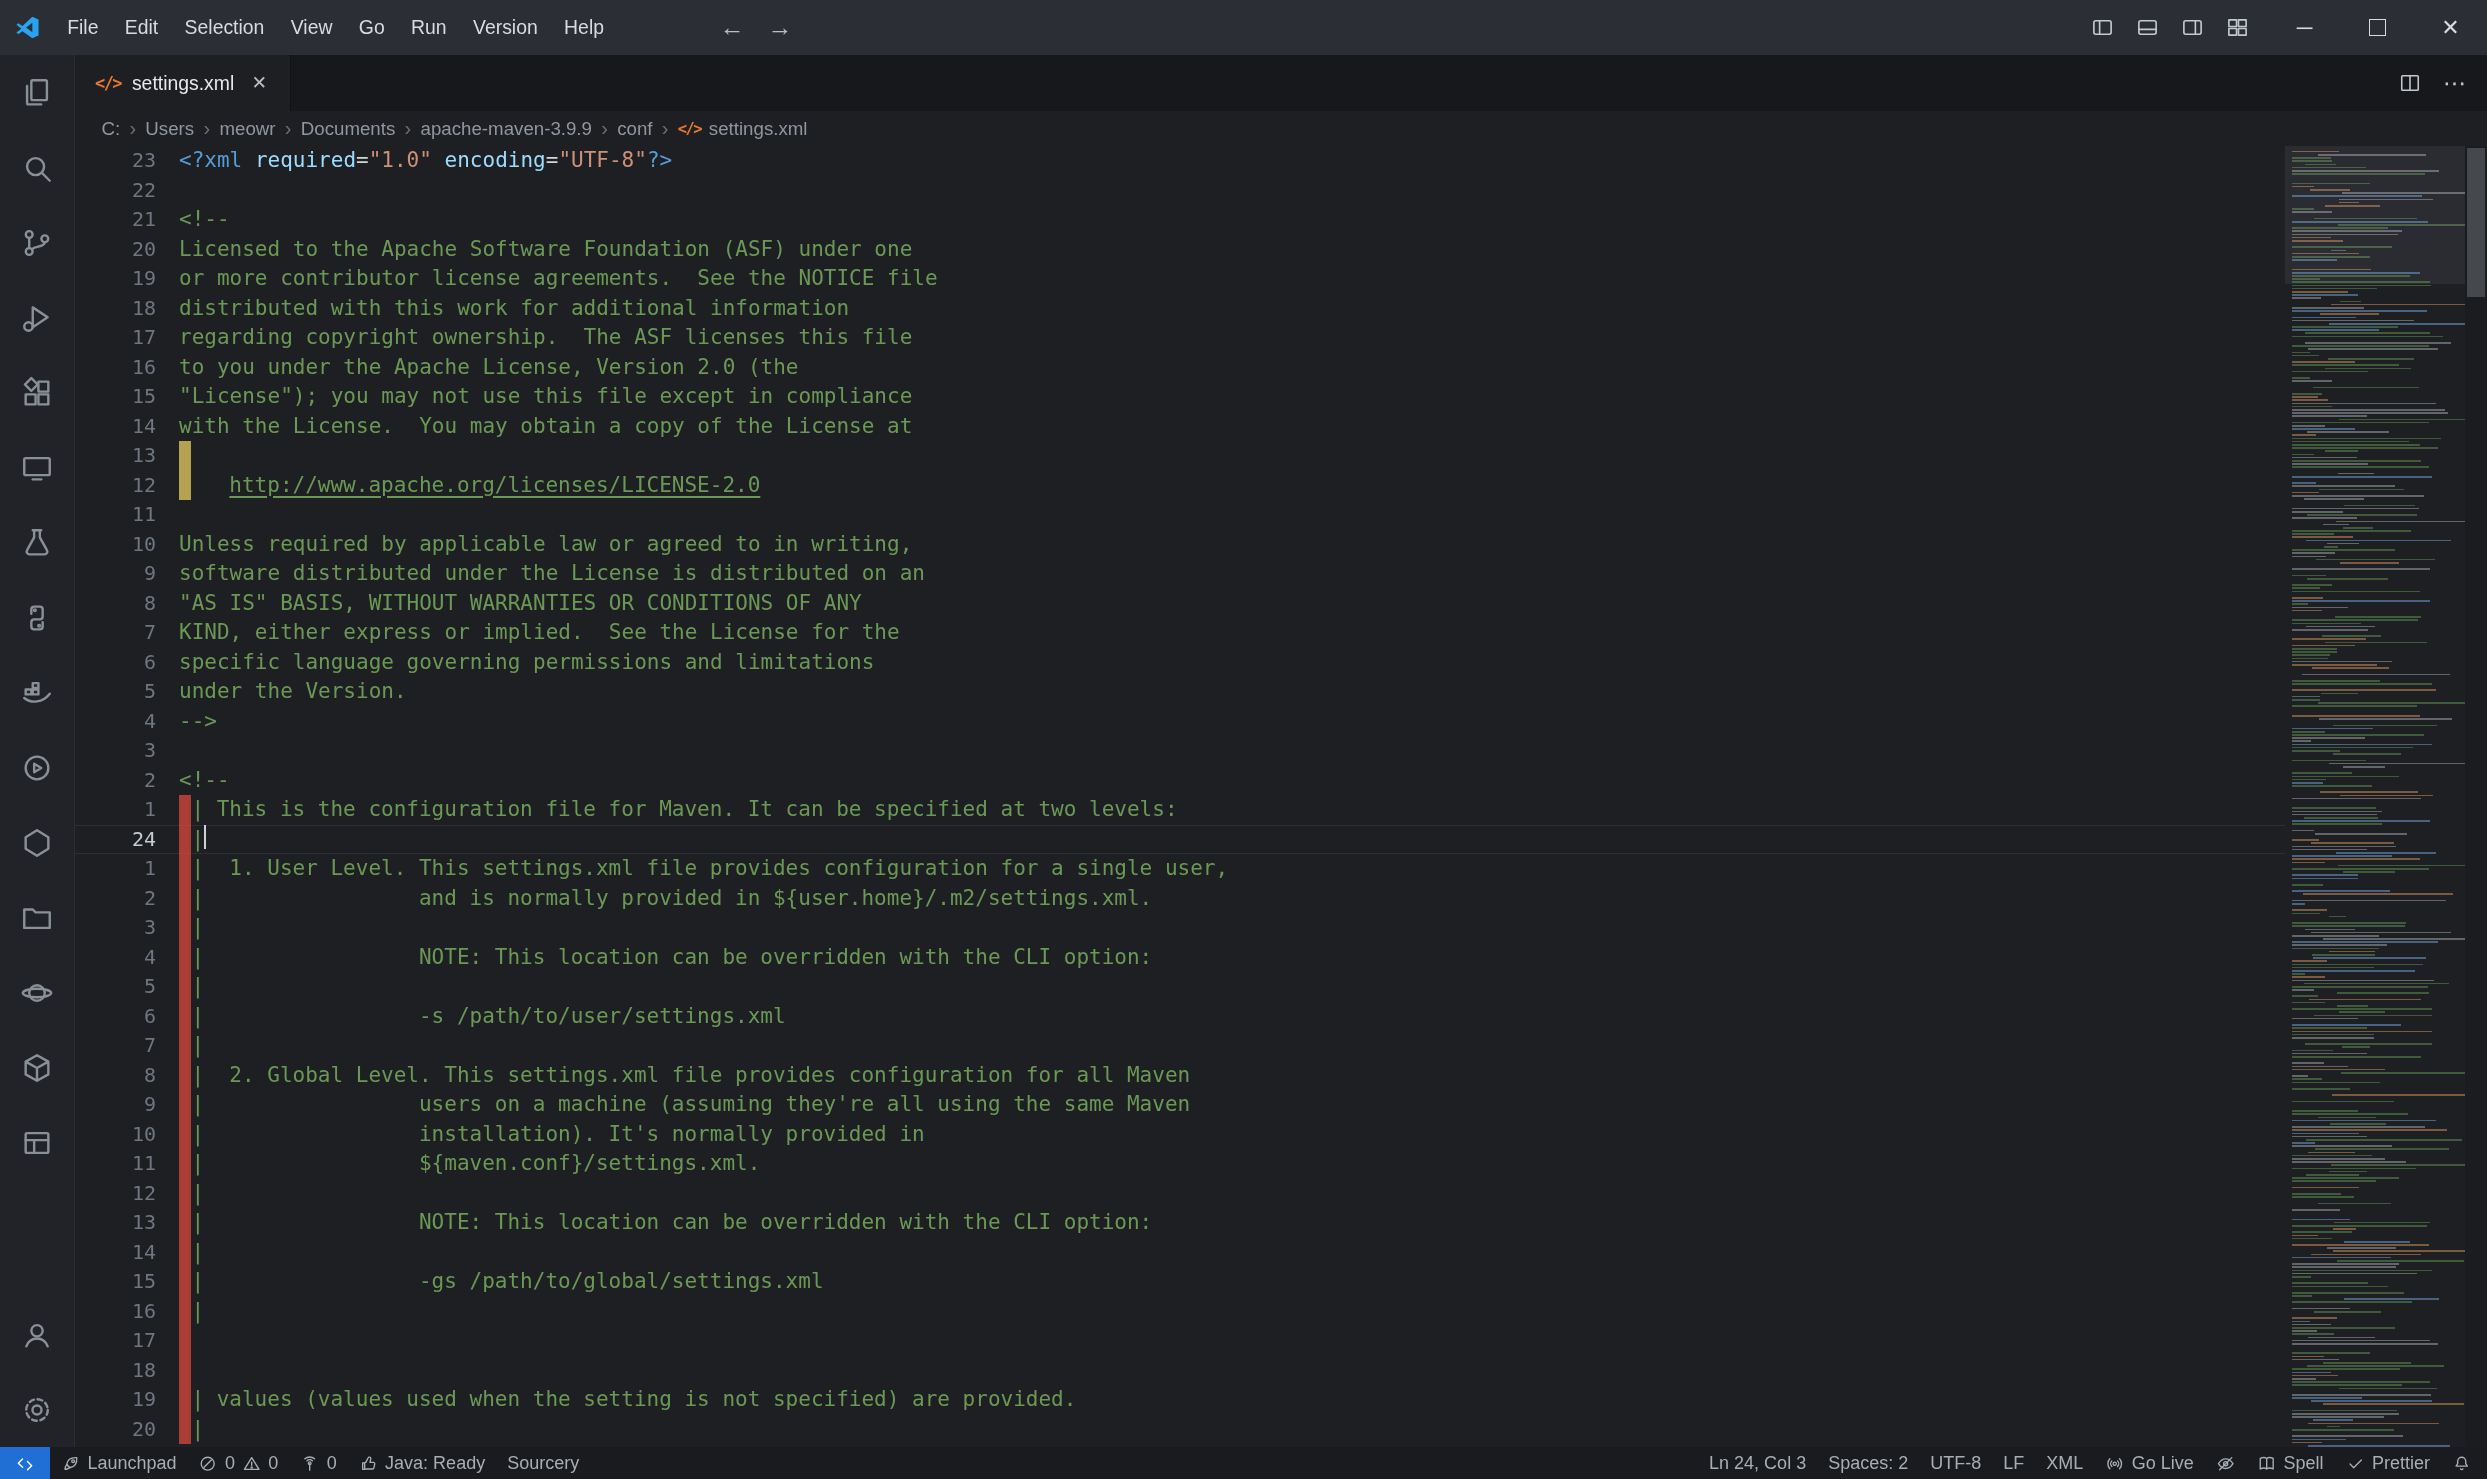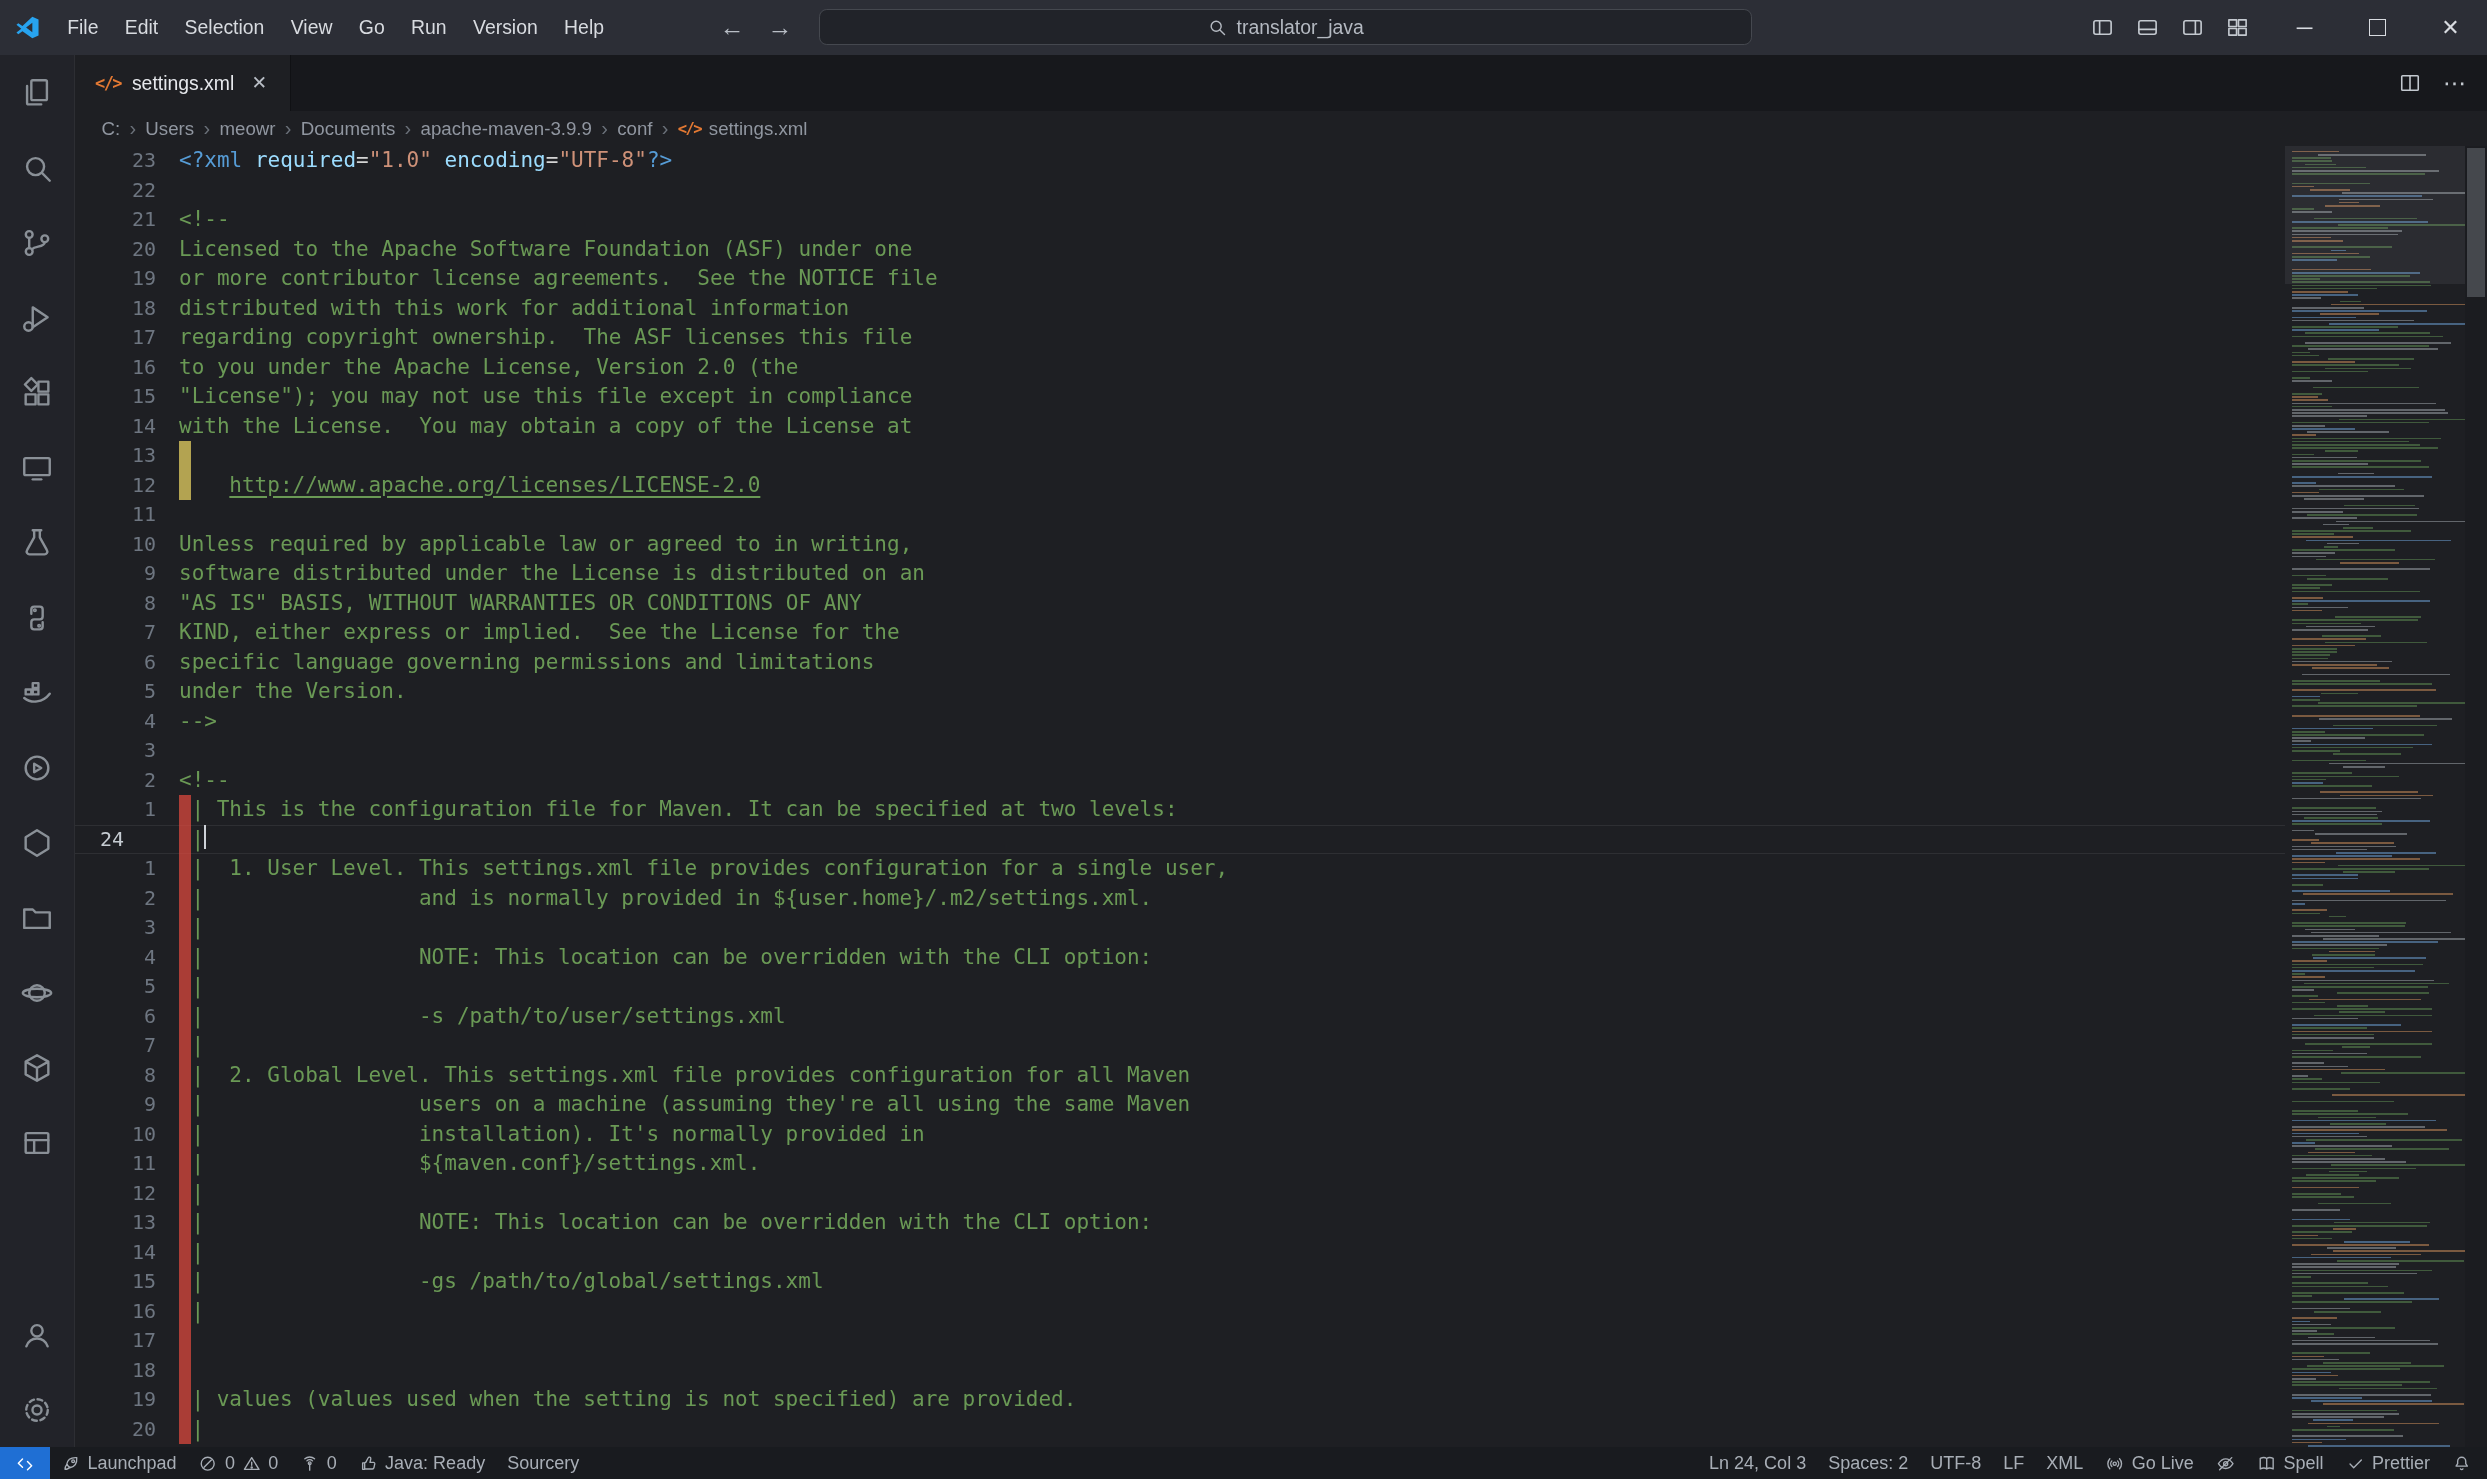--- a/index.html
+++ b/index.html
@@ -51,21 +51,21 @@
   .bc-sep { margin:0 9.3px; color:#6b717a; font-size:20px; }
   #breadcrumbs .file-icon { margin-right:7.8px; font-size:15.5px; }
 
   
   #editor { flex:1; display:flex; min-height:0; position:relative; background:#1e1f23; }
   #editor-lines { flex:1; overflow:hidden; }
   .line { display:flex; height:29.5px; line-height:29.5px; white-space:pre;
           font-family:"DejaVu Sans Mono","Liberation Mono",monospace; font-size:21px; }
   .line.cur { box-shadow: inset 0 0.8px 0 rgba(255,255,255,0.10), inset 0 -0.8px 0 rgba(255,255,255,0.10); }
   .ln { flex:none; width:104px; text-align:right; padding-right:23px; color:#6e7681; font-size:20px; }
-  .line.cur .ln { text-align:left; padding-left:25px; color:#c6ccd2; }
+  .line.cur .ln { text-align:right; padding-left:25px; color:#c6ccd2; }
   .lc { flex:1; min-width:0; overflow:hidden; }
   .mark { display:inline-block; width:12.4px; height:29.5px; vertical-align:top; }
   .mark.red { background:rgba(224,73,62,0.72); }
   .mark.yellow { background:rgba(216,196,92,0.80); }
   .cursor { display:inline-block; width:2.3px; height:24px; background:#ced2d8; vertical-align:-3.9px; }
   .tk-d{color:#569cd6} .tk-a{color:#9cdcfe} .tk-o{color:#d4d4d4} .tk-s{color:#ce9178}
   .tk-c{color:#6a9955} .tk-p{color:#d4d4d4}
   .tk-link{color:#6a9955; text-decoration:underline; text-underline-offset:3.9px;}
 
   
@@ -101,27 +101,20 @@
       <span class="menu-item">Edit</span>
       <span class="menu-item">Selection</span>
       <span class="menu-item">View</span>
       <span class="menu-item">Go</span>
       <span class="menu-item">Run</span>
       <span class="menu-item">Version</span>
       <span class="menu-item">Help</span>
     </nav>
     <span class="nav-arrow" id="back-btn">←</span>
     <span class="nav-arrow" id="fwd-btn">→</span>
-    <div id="command-center">
-      <svg class="svgi" width="20" height="20" viewBox="0 0 24 24">
-          <circle cx="11" cy="11" r="6"></circle>
-          <path d="M15.5 15.5 L21 21"></path>
-        </svg>
-      <span>translator_java</span>
-    </div>
     <div id="titlebar-right">
       <span class="tb-icon">
         <svg class="svgi" width="23" height="23" viewBox="0 0 24 24">
             <rect x="3" y="5" width="18" height="14" rx="2"></rect>
             <line x1="9" y1="5" x2="9" y2="19"></line>
           </svg>
         </span>
       <span class="tb-icon">
         <svg class="svgi" width="23" height="23" viewBox="0 0 24 24">
             <rect x="3" y="5" width="18" height="14" rx="2"></rect>

